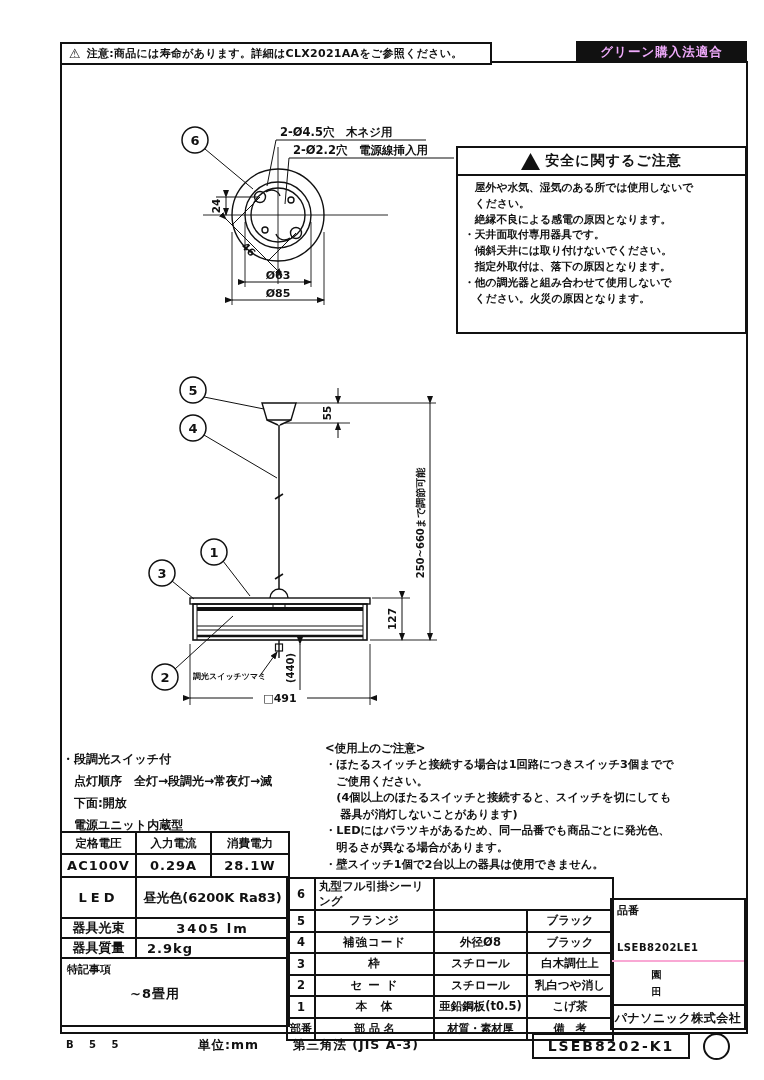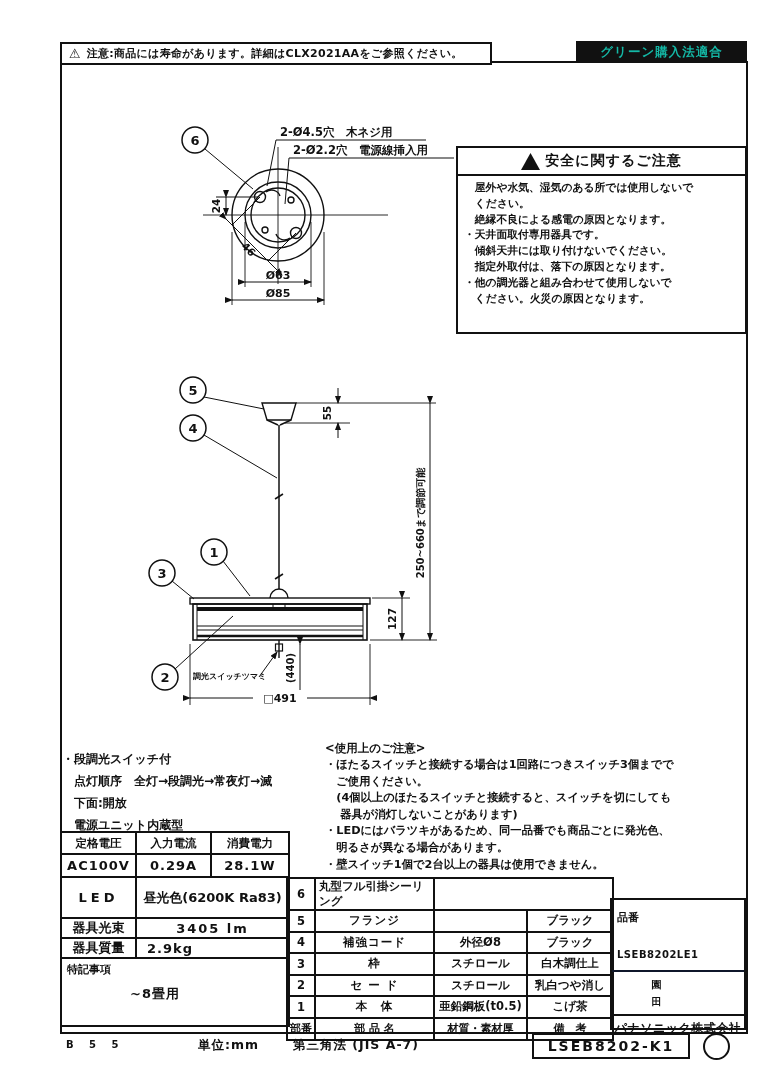--- a/index.html
+++ b/index.html
@@ -4,21 +4,21 @@
 <style>
   html,body{margin:0;padding:0;background:#e8e8e8;}
   .sheet{position:relative;width:764px;height:1080px;background:#ffffff;
     font-family:"DejaVu Sans","Liberation Sans",sans-serif;color:#111;overflow:hidden;}
   .abs{position:absolute;}
   .frame{left:60px;top:61px;width:684px;height:969px;border:2px solid #111;}
   .notice-bar{left:60px;top:42px;width:432px;height:23px;border:2px solid #111;background:#fff;
     display:flex;align-items:center;gap:6px;padding-left:7px;box-sizing:border-box;}
   .notice-bar .w-icon{font-size:13px;line-height:1;}
   .notice-bar .txt{font-size:11px;font-weight:700;letter-spacing:.3px;white-space:nowrap;}
-  .green-label{left:576px;top:41px;width:171px;height:22px;background:#111;color:#14b8a6;
+  .green-label{left:576px;top:41px;width:171px;height:22px;background:#111;color:#f0abfc;
     display:flex;align-items:center;justify-content:center;font-size:12.5px;font-weight:700;letter-spacing:1px;}
   svg text{font-family:"DejaVu Sans","Liberation Sans",sans-serif;fill:#111;font-weight:700;}
   .safety-box{left:456px;top:146px;width:291px;height:188px;border:2px solid #111;box-sizing:border-box;background:#fff;}
   .safety-title{height:26px;border-bottom:2px solid #111;display:flex;align-items:center;justify-content:center;gap:5px;}
   .safety-title .t-txt{font-size:14px;font-weight:700;letter-spacing:1px;}
   .safety-lines{padding:4px 6px 0 6px;}
   .safety-lines div{font-size:10.8px;font-weight:700;line-height:15.8px;white-space:pre;}
   .left-notes{left:62px;top:748px;width:260px;}
   .left-notes div{font-size:12px;font-weight:700;line-height:22px;white-space:pre;}
   .usage-notes{left:325px;top:740px;width:422px;}
@@ -39,21 +39,21 @@
   .notes-cell .nlabel{position:absolute;left:5px;top:3px;font-size:11px;}
   .notes-cell .nvalue{position:absolute;left:0;right:40px;top:26px;font-size:13px;letter-spacing:1px;}
   .parts-table{left:286px;top:877px;width:326px;}
   .parts-table td{height:19.5px;font-size:11.5px;}
   .pt-no{font-size:13px;}
   .pt-name{font-size:12px;letter-spacing:1px;}
   .pt-name-small{font-size:8px;letter-spacing:0;text-align:left;padding-left:3px;}
   .pt-mat-small{font-size:9.5px;}
   .pt-header td{font-size:11px;height:20px;}
   .info-block{left:610px;top:898px;width:136px;height:132px;border:2px solid #111;box-sizing:border-box;}
-  .ib-hinban{height:72px;border-bottom:2px solid #0f172a;box-sizing:border-box;padding:10px 5px;}
+  .ib-hinban{height:62px;border-bottom:2px solid #f9a8d4;box-sizing:border-box;padding:3px 5px;}
   .ib-hinban .hl{font-size:11px;font-weight:700;}
   .ib-hinban .hn{font-size:10px;font-weight:700;letter-spacing:.5px;margin-top:24px;}
   .ib-stamp{height:44px;border-bottom:2px solid #111;box-sizing:border-box;position:relative;}
   .ib-stamp .stamp{position:absolute;left:38px;top:4px;width:13px;font-size:10px;font-weight:700;
     line-height:17px;word-break:break-all;text-align:center;}
   .ib-company{height:24px;display:flex;align-items:center;justify-content:center;
     font-size:12px;font-weight:700;letter-spacing:.5px;}
   .footer-code{left:66px;top:1039px;font-size:10px;font-weight:700;letter-spacing:6px;}
   .footer-unit{left:198px;top:1037px;font-size:12.5px;font-weight:700;letter-spacing:1px;}
   .footer-proj{left:293px;top:1037px;font-size:12.5px;font-weight:700;letter-spacing:1px;}
@@ -358,17 +358,17 @@
       <div class="hn">LSEB8202LE1</div>
     </div>
     <div class="ib-stamp">
       <div class="stamp">園田</div>
     </div>
     <div class="ib-company">パナソニック株式会社</div>
   </div>
 
   <div class="abs footer-code">B 5 5</div>
   <div class="abs footer-unit">単位:mm</div>
-  <div class="abs footer-proj">第三角法 (JIS A-7)</div>
+  <div class="abs footer-proj">第三角法 (JIS A-3)</div>
   <div class="abs doc-number">LSEB8202-K1</div>
   <div class="abs footer-circle"></div>
 
 </div>
 
 </body></html>

